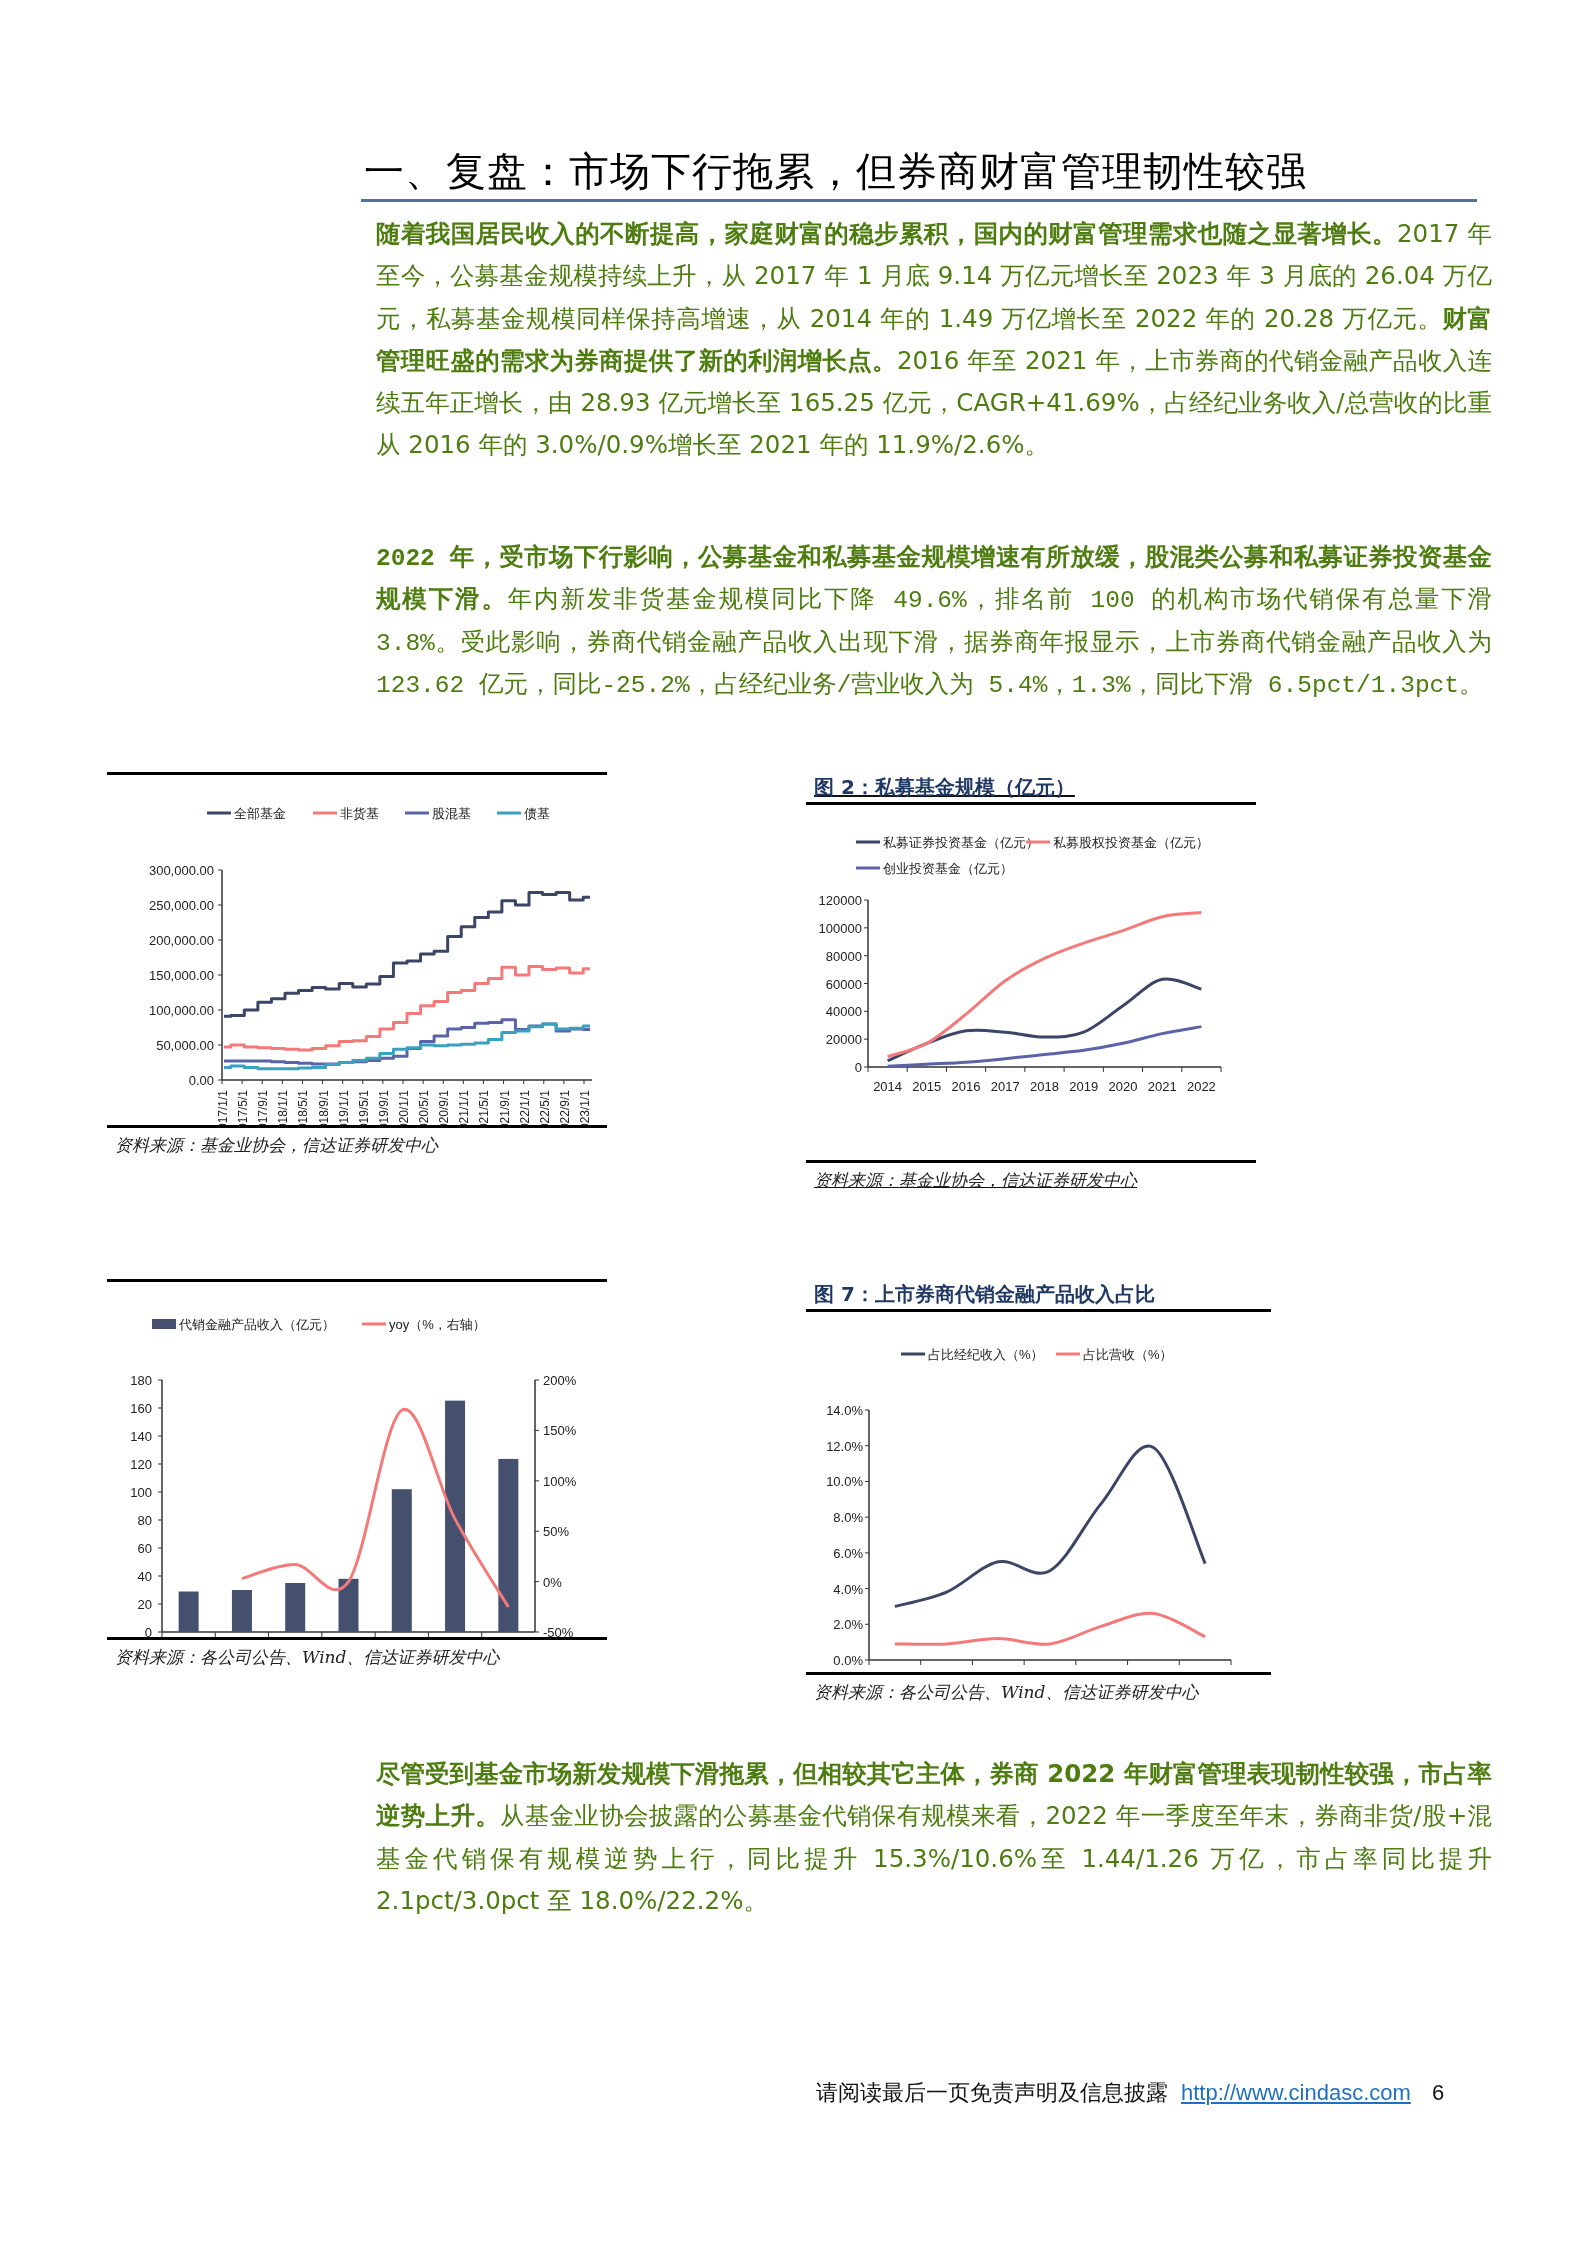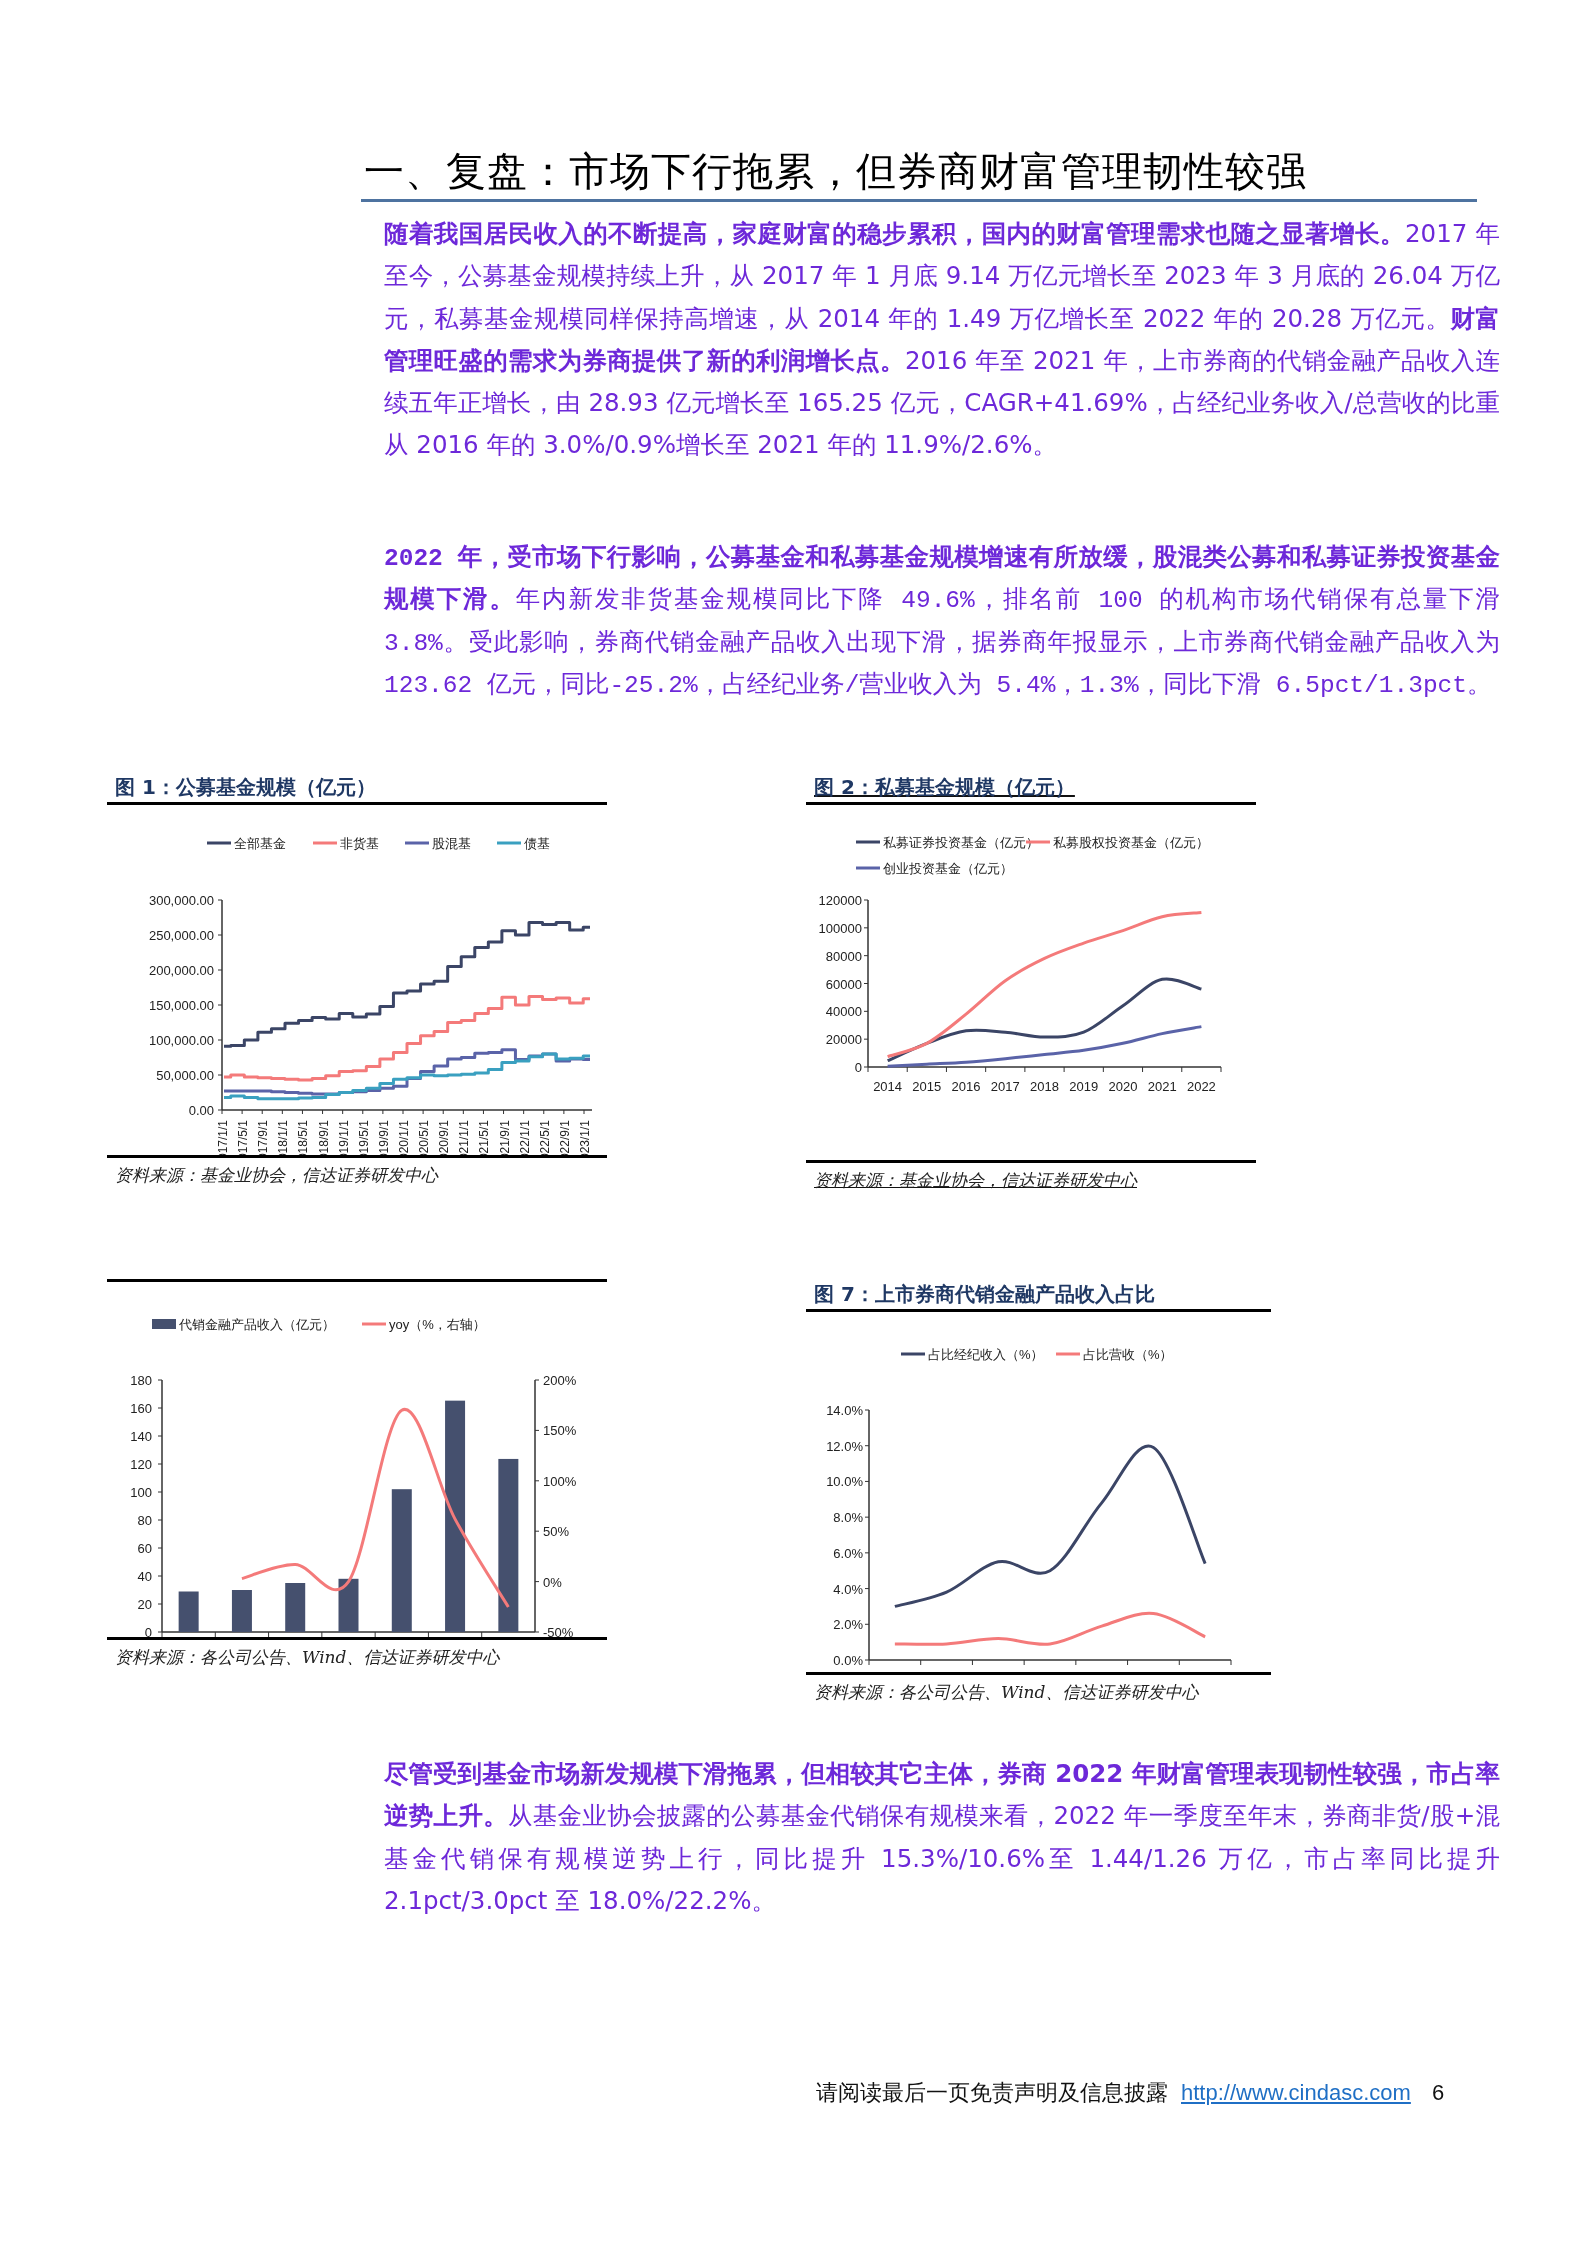--- a/index.html
+++ b/index.html
@@ -1,22 +1,22 @@
 <!DOCTYPE html>
 <html><head>
 <meta charset="utf-8">
 <style>
   html, body { margin:0; padding:0; background:#fff; }
   body { width:1586px; height:2244px; position:relative; overflow:hidden;
          font-family:"Liberation Sans", "DejaVu Sans", sans-serif; color:#111; }
   .heading { position:absolute; left:364px; top:144px; font-size:40px; font-weight:normal;
              letter-spacing:1px; color:#000; font-family:Liberation Sans, sans-serif; }
   .heading-rule { position:absolute; left:361px; top:199px; width:1116px; height:3px; background:#4e73a0; }
-  .para { position:absolute; left:384px; width:1116px; font-size:24.5px; line-height:42.3px;
-          text-align:justify; color:#6d28d9; font-family:"DejaVu Sans", sans-serif; }
+  .para { position:absolute; left:376px; width:1116px; font-size:24.5px; line-height:42.3px;
+          text-align:justify; color:#4d7c0f; font-family:"DejaVu Sans", sans-serif; }
   .para b { font-weight:bold; }
   .fig { position:absolute; }
   .fig-title { font-size:20px; font-weight:bold; color:#1f3864; font-family:"DejaVu Sans", sans-serif;
                height:30px; line-height:30px; padding-left:8px; }
   .fig-rule { height:3px; background:#000; }
   .fig-src { font-size:17px; font-style:italic; color:#222; font-family:"DejaVu Serif", serif; padding-left:8px; margin-top:6px; }
   .chart-svg { display:block; }
   .svg-text { font-family:"Liberation Sans", sans-serif; fill:#222; }
   .footer { position:absolute; top:2078px; left:816px; font-size:22px; font-family:"DejaVu Serif", serif; color:#111; }
   .footer a { color:#1f6fc5; text-decoration:underline; font-family:Liberation Sans, sans-serif; margin-left:6px;margin-top:48px; }
@@ -25,21 +25,20 @@
 </head>
 <body>
 
 <div class="heading">一、复盘：市场下行拖累，但券商财富管理韧性较强</div>
 <div class="heading-rule"></div>
 
 <div class="para" id="p0" style="top:213px;"><b>随着我国居民收入的不断提高，家庭财富的稳步累积，国内的财富管理需求也随之显著增长。</b><span>2017 年至今，公募基金规模持续上升，从 2017 年 1 月底 9.14 万亿元增长至 2023 年 3 月底的 26.04 万亿元，私募基金规模同样保持高增速，从 2014 年的 1.49 万亿增长至 2022 年的 20.28 万亿元。</span><b>财富管理旺盛的需求为券商提供了新的利润增长点。</b><span>2016 年至 2021 年，上市券商的代销金融产品收入连续五年正增长，由 28.93 亿元增长至 165.25 亿元，CAGR+41.69%，占经纪业务收入/总营收的比重从 2016 年的 3.0%/0.9%增长至 2021 年的 11.9%/2.6%。</span></div>
 <div class="para" id="p1" style="top:538px;font-family:Liberation Mono, monospace;"><b>2022 年，受市场下行影响，公募基金和私募基金规模增速有所放缓，股混类公募和私募证券投资基金规模下滑。</b><span>年内新发非货基金规模同比下降 49.6%，排名前 100 的机构市场代销保有总量下滑 3.8%。受此影响，券商代销金融产品收入出现下滑，据券商年报显示，上市券商代销金融产品收入为 123.62 亿元，同比-25.2%，占经纪业务/营业收入为 5.4%，1.3%，同比下滑 6.5pct/1.3pct。</span></div>
 
 <div class="fig" style="left:107px; top:772px; width:500px;">
-  <div class="fig-title">图 1：公募基金规模（亿元）</div>
   <div class="fig-rule"></div>
   <svg class="chart-svg" id="chart1" width="500" height="350">
       <line x1="100" y1="38" x2="124" y2="38" stroke="#3b4566" stroke-width="3"></line>
       <text x="127" y="43" font-size="13" class="svg-text">全部基金</text>
       <line x1="206" y1="38" x2="230" y2="38" stroke="#f47a7a" stroke-width="3"></line>
       <text x="233" y="43" font-size="13" class="svg-text">非货基</text>
       <line x1="298" y1="38" x2="322" y2="38" stroke="#5a63a8" stroke-width="3"></line>
       <text x="325" y="43" font-size="13" class="svg-text">股混基</text>
       <line x1="390" y1="38" x2="414" y2="38" stroke="#3aa0c0" stroke-width="3"></line>
       <text x="417" y="43" font-size="13" class="svg-text">债基</text>

